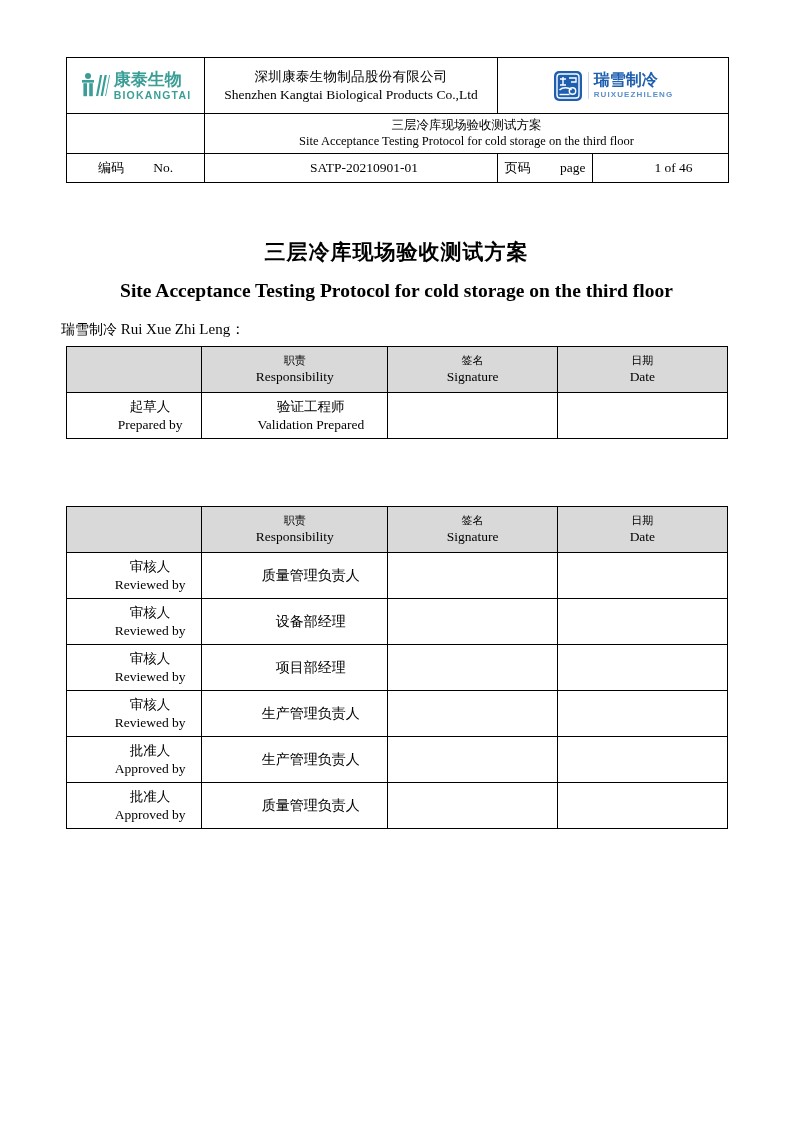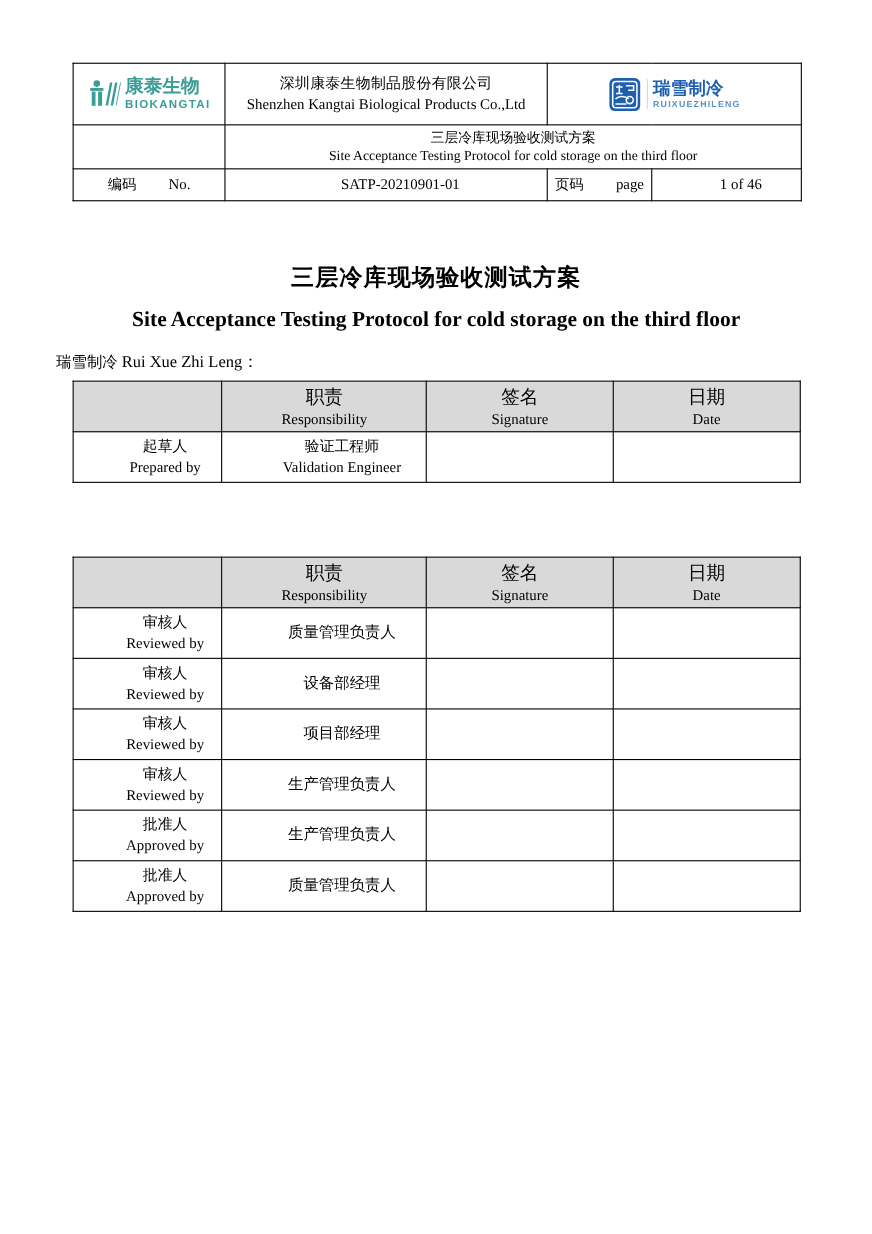--- a/index.html
+++ b/index.html
@@ -170,21 +170,21 @@
     left: 0;
     top: 280px;
     width: 793px;
     text-align: center;
     font-family: "Liberation Serif", serif;
     font-weight: bold;
     font-size: 19.5px;
   }
   .party-line-1 {
     position: absolute;
-    left: 51px;
+    left: 61px;
     top: 320px;
     font-size: 14.5px;
   }
   .party-line-2 {
     position: absolute;
     left: 68px;
     top: 475px;
     font-size: 14.5px;
   }
   .pl-cn {
@@ -220,21 +220,21 @@
     line-height: 1.3;
   }
   .sig-table tbody td {
     height: 45px;
     line-height: 1.3;
     padding-left: 32px;
   }
   .th-cn {
     display: block;
     font-family: "DejaVu Sans", "Liberation Sans", sans-serif;
-    font-size: 17px;
+    font-size: 11px;
   }
   .th-en {
     display: block;
     font-family: "Liberation Serif", serif;
     font-size: 13.5px;
   }
   .role-cn {
     display: block;
     font-family: "DejaVu Sans", "Liberation Sans", sans-serif;
     font-size: 13.5px;
@@ -369,21 +369,21 @@
       </tr>
     </thead>
     <tbody>
       <tr>
         <td>
           <span class="role-cn">起草人</span>
           <span class="role-en">Prepared by</span>
         </td>
         <td class="resp-2line">
           <span class="role-cn">验证工程师</span>
-          <span class="role-en">Validation Engineer</span>
+          <span class="role-en">Validation Prepared</span>
         </td>
         <td></td>
         <td></td>
       </tr>
     </tbody>
   </table>
 
 
   <table class="sig-table" id="sig-table-2">
     <colgroup>

